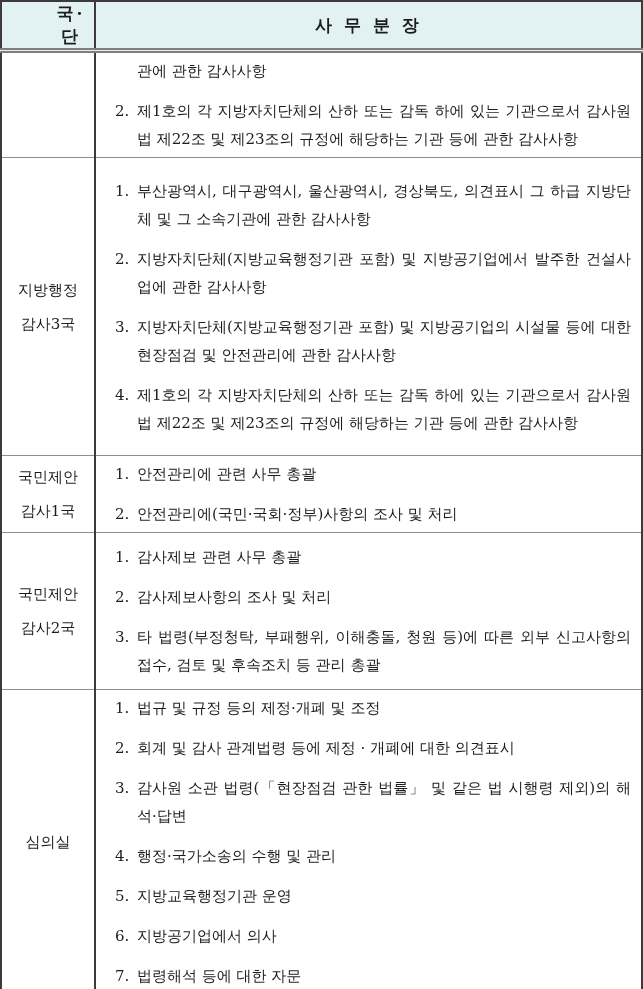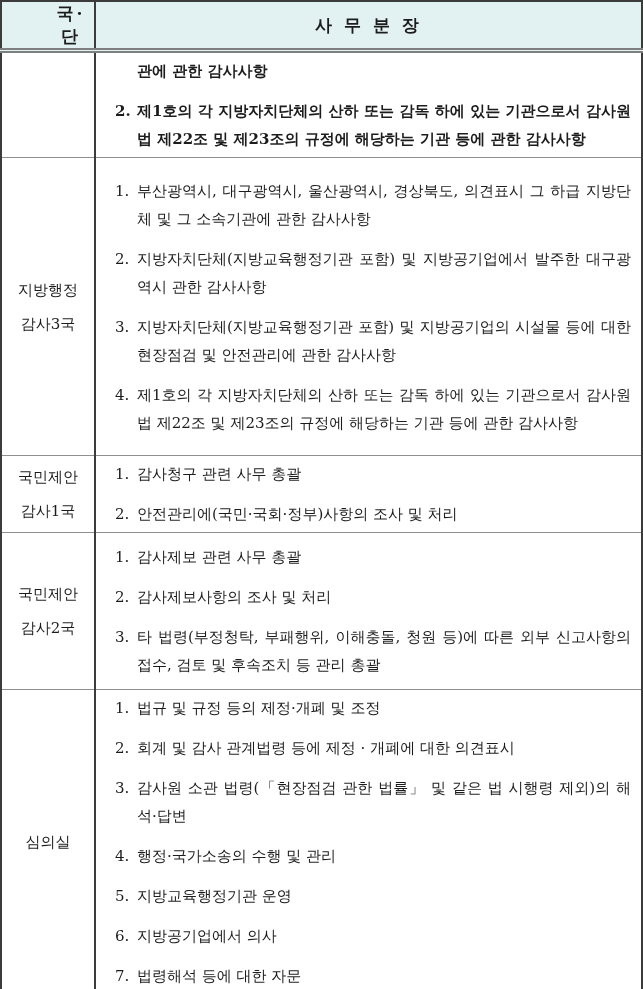--- a/index.html
+++ b/index.html
@@ -65,21 +65,21 @@
   .item .num{
     flex:0 0 22px;
     white-space:nowrap;
   }
   .item .text{
     flex:1;
     text-align:justify;
     word-break:break-all;
   }
   
-  tbody tr:nth-child(1){height:106px;font-weight:bold;}
+  tbody tr:nth-child(1){height:106px;}
   tbody tr:nth-child(2){height:298px;}
   tbody tr:nth-child(3){height:77px;}
   tbody tr:nth-child(4){height:157px;}
   tbody tr:nth-child(5){height:296px;}
 </style>
 </head>
 <body>
 
 <div class="page">
   <table class="duty-table">
@@ -115,21 +115,21 @@
             <div class="label-line">감사3국</div>
           </th>
     <td class="duties-cell">
       <div class="duties-inner">
               <div class="item">
                 <span class="num">1.</span>
                 <span class="text">부산광역시, 대구광역시, 울산광역시, 경상북도, 의견표시 그 하급 지방단체 및 그 소속기관에 관한 감사사항</span>
               </div>
               <div class="item">
                 <span class="num">2.</span>
-                <span class="text">지방자치단체(지방교육행정기관 포함) 및 지방공기업에서 발주한 대구광역시 관한 감사사항</span>
+                <span class="text">지방자치단체(지방교육행정기관 포함) 및 지방공기업에서 발주한 건설사업에 관한 감사사항</span>
               </div>
               <div class="item">
                 <span class="num">3.</span>
                 <span class="text">지방자치단체(지방교육행정기관 포함) 및 지방공기업의 시설물 등에 대한 현장점검 및 안전관리에 관한 감사사항</span>
               </div>
               <div class="item">
                 <span class="num">4.</span>
                 <span class="text">제1호의 각 지방자치단체의 산하 또는 감독 하에 있는 기관으로서 감사원법 제22조 및 제23조의 규정에 해당하는 기관 등에 관한 감사사항</span>
               </div>
             </div>
@@ -137,21 +137,21 @@
   </tr>
         <tr>
     <th class="bureau-cell">
             <div class="label-line">국민제안</div>
             <div class="label-line">감사1국</div>
           </th>
     <td class="duties-cell">
       <div class="duties-inner">
               <div class="item">
                 <span class="num">1.</span>
-                <span class="text">감사청구 관련 사무 총괄</span>
+                <span class="text">안전관리에 관련 사무 총괄</span>
               </div>
               <div class="item">
                 <span class="num">2.</span>
                 <span class="text">안전관리에(국민·국회·정부)사항의 조사 및 처리</span>
               </div>
             </div>
     </td>
   </tr>
         <tr>
     <th class="bureau-cell">

